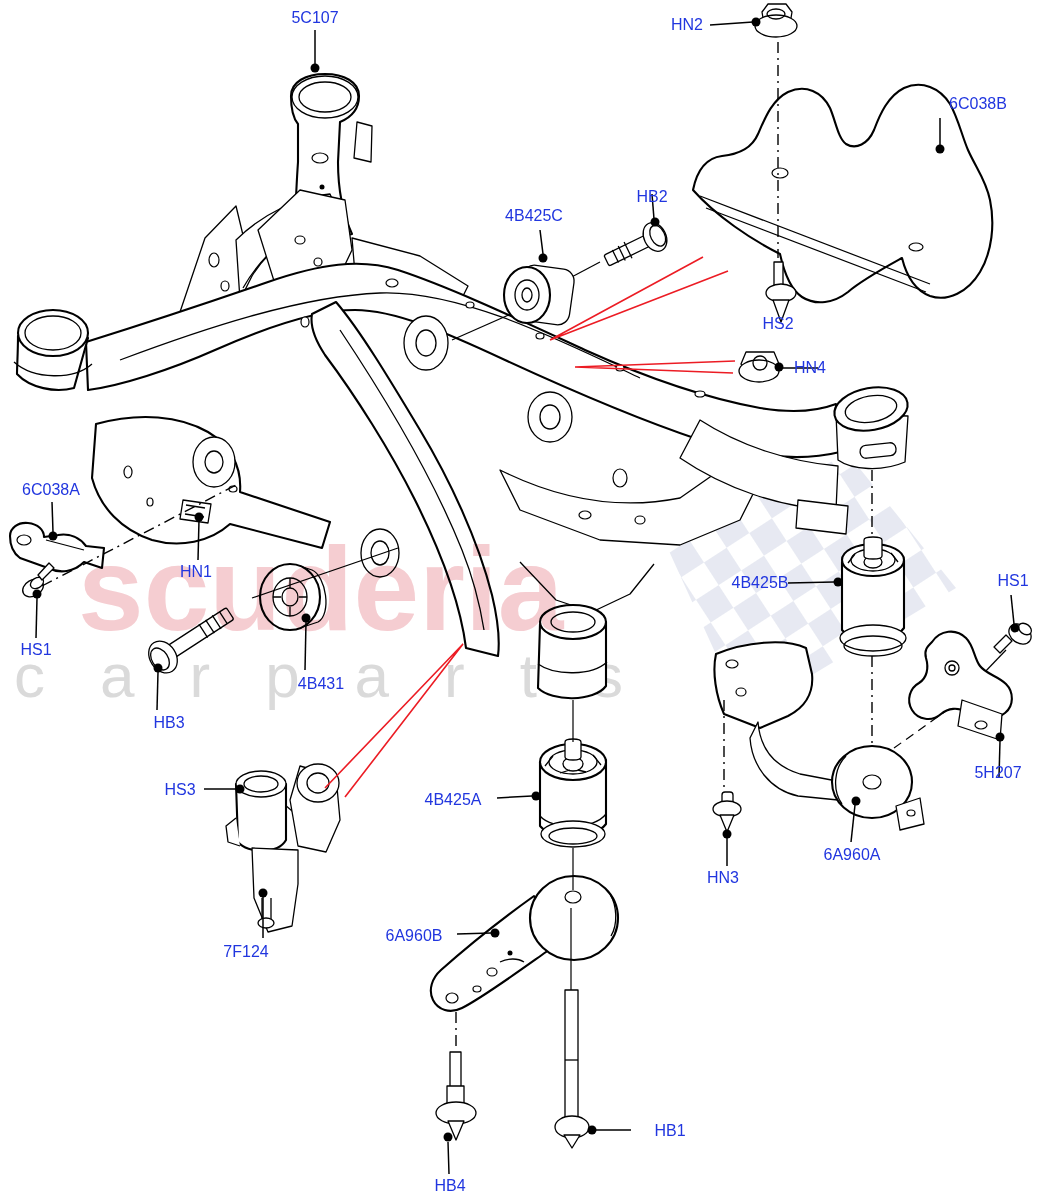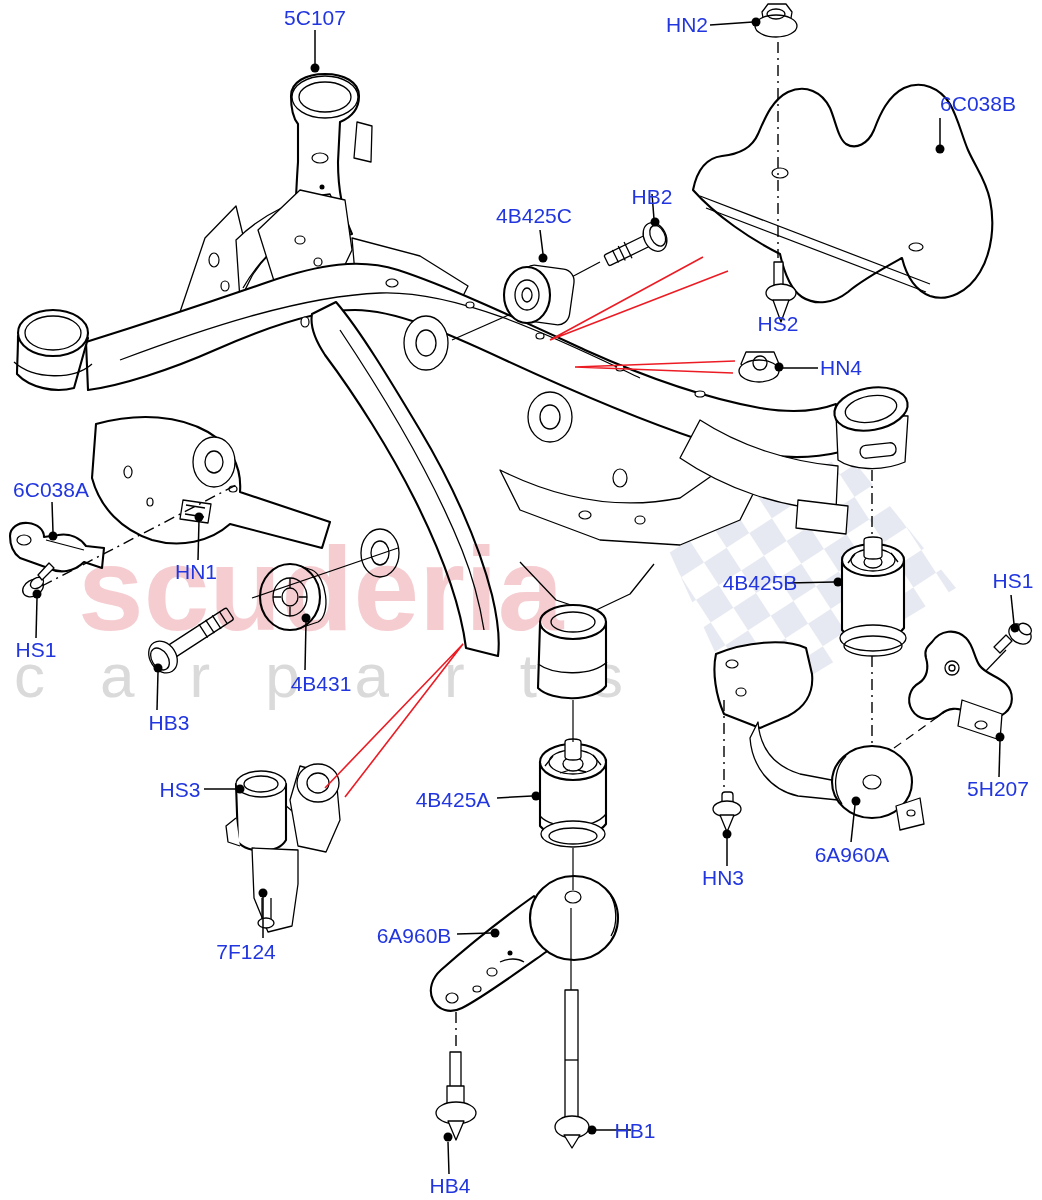--- a/index.html
+++ b/index.html
@@ -1,19 +1,19 @@
 <!DOCTYPE html>
 <html><head>
 <meta charset="utf-8">
 <style>
   html,body{margin:0;padding:0;background:#ffffff;}
   .stage{position:relative;width:1042px;height:1200px;background:#ffffff;overflow:hidden;
          font-family:"Liberation Sans",sans-serif;}
   .stage svg{position:absolute;left:0;top:0;}
-  .lbl{position:absolute;transform:translate(-50%,-50%);font-size:21px;font-weight:400;
+  .lbl{position:absolute;transform:translate(-50%,-50%);font-size:16px;font-weight:400;
        color:#2136DF;white-space:nowrap;letter-spacing:0px;cursor:pointer;}
   .art{fill:#ffffff;stroke:#000000;stroke-width:2.1;stroke-linejoin:round;}
   .art2{fill:#ffffff;stroke:#000000;stroke-width:1.3;stroke-linejoin:round;}
   .ln{fill:none;stroke:#000000;stroke-width:1.3;}
   .hole{fill:#ffffff;stroke:#000000;stroke-width:1.2;}
   .leader{stroke:#000000;stroke-width:1.5;fill:none;}
   .dot{fill:#000000;stroke:none;}
   .axis{stroke:#000000;stroke-width:1.4;fill:none;stroke-dasharray:11 5 2 5;}
   .thin{stroke:#000000;stroke-width:1.2;fill:none;}
   .red{stroke:#EC1C24;stroke-width:1.6;fill:none;}
@@ -352,30 +352,30 @@
 
   <text x="78" y="630" font-size="118" font-weight="bold" fill="#F5CDD1" style="mix-blend-mode:multiply">scuderia</text>
 </svg>
 
 <div class="lbl" style="left:315px;top:18px">5C107</div>
 <div class="lbl" style="left:687px;top:25px">HN2</div>
 <div class="lbl" style="left:978px;top:104px">6C038B</div>
 <div class="lbl" style="left:652px;top:197px">HB2</div>
 <div class="lbl" style="left:534px;top:216px">4B425C</div>
 <div class="lbl" style="left:778px;top:324px">HS2</div>
-<div class="lbl" style="left:841px;top:368px">HN4</div>
+<div class="lbl" style="left:810px;top:368px">HN4</div>
 <div class="lbl" style="left:51px;top:490px">6C038A</div>
 <div class="lbl" style="left:196px;top:572px">HN1</div>
 <div class="lbl" style="left:36px;top:650px">HS1</div>
 <div class="lbl" style="left:169px;top:723px">HB3</div>
 <div class="lbl" style="left:321px;top:684px">4B431</div>
 <div class="lbl" style="left:180px;top:790px">HS3</div>
 <div class="lbl" style="left:453px;top:800px">4B425A</div>
 <div class="lbl" style="left:760px;top:583px">4B425B</div>
 <div class="lbl" style="left:1013px;top:581px">HS1</div>
-<div class="lbl" style="left:998px;top:789px">5H207</div>
+<div class="lbl" style="left:998px;top:773px">5H207</div>
 <div class="lbl" style="left:852px;top:855px">6A960A</div>
 <div class="lbl" style="left:723px;top:878px">HN3</div>
 <div class="lbl" style="left:246px;top:952px">7F124</div>
 <div class="lbl" style="left:414px;top:936px">6A960B</div>
 <div class="lbl" style="left:450px;top:1186px">HB4</div>
-<div class="lbl" style="left:635px;top:1131px">HB1</div>
+<div class="lbl" style="left:670px;top:1131px">HB1</div>
 </div>
 
 </body></html>

